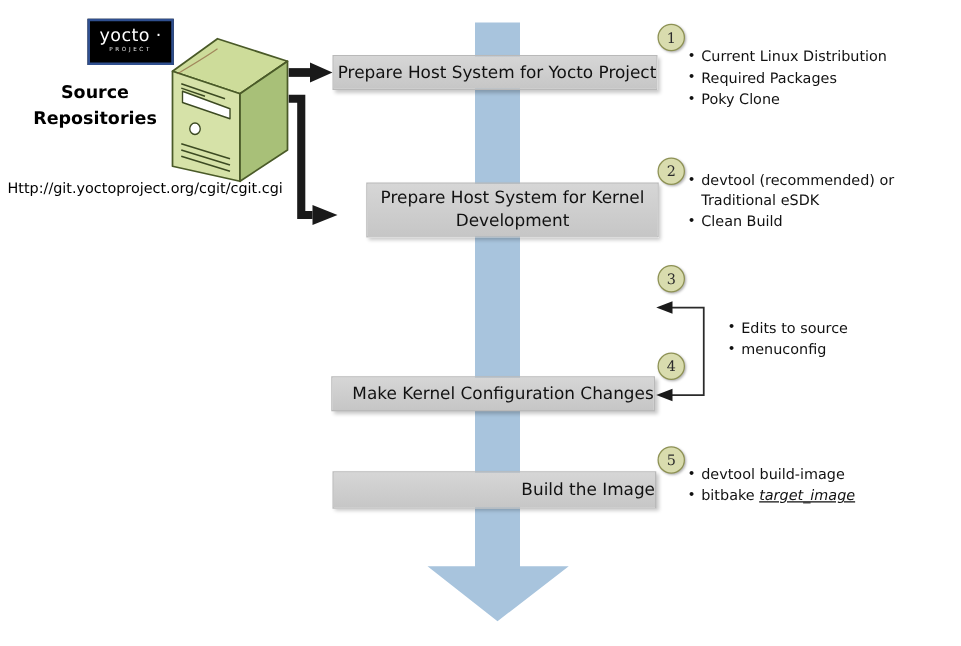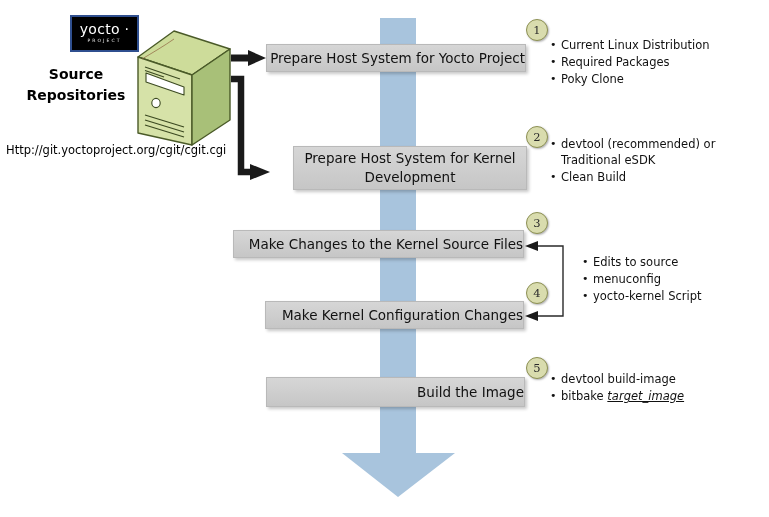--- a/index.html
+++ b/index.html
@@ -142,23 +142,20 @@
     <polygon points="538,241 525,246 538,251" fill="#1a1a1a"></polygon>
     <polygon points="538,311 525,316 538,321" fill="#1a1a1a"></polygon>
   </svg>
 
   <div class="pbox" id="box1">
     <span>Prepare Host System for Yocto Project</span>
   </div>
   <div class="pbox" id="box2">
     <span>Prepare Host System for Kernel Development</span>
   </div>
-  <div class="pbox" id="box3">
-    <span>Make Changes to the Kernel Source Files</span>
-  </div>
   <div class="pbox" id="box4">
     <span>Make Kernel Configuration Changes</span>
   </div>
   <div class="pbox" id="box5">
     <span>Build the Image</span>
   </div>
 
   <div class="badge" id="badge1">1</div>
   <div class="badge" id="badge2">2</div>
   <div class="badge" id="badge3">3</div>
@@ -177,21 +174,20 @@
     <ul>
       <li>devtool (recommended) or Traditional eSDK</li>
       <li>Clean Build</li>
     </ul>
   </div>
 
   <div class="blist" id="list34">
     <ul>
       <li>Edits to source</li>
       <li>menuconfig</li>
-      <li>yocto-kernel Script</li>
     </ul>
   </div>
 
   <div class="blist" id="list5">
     <ul>
       <li>devtool build-image</li>
       <li><span>bitbake </span><span class="ital">target_image</span></li>
     </ul>
   </div>
 

